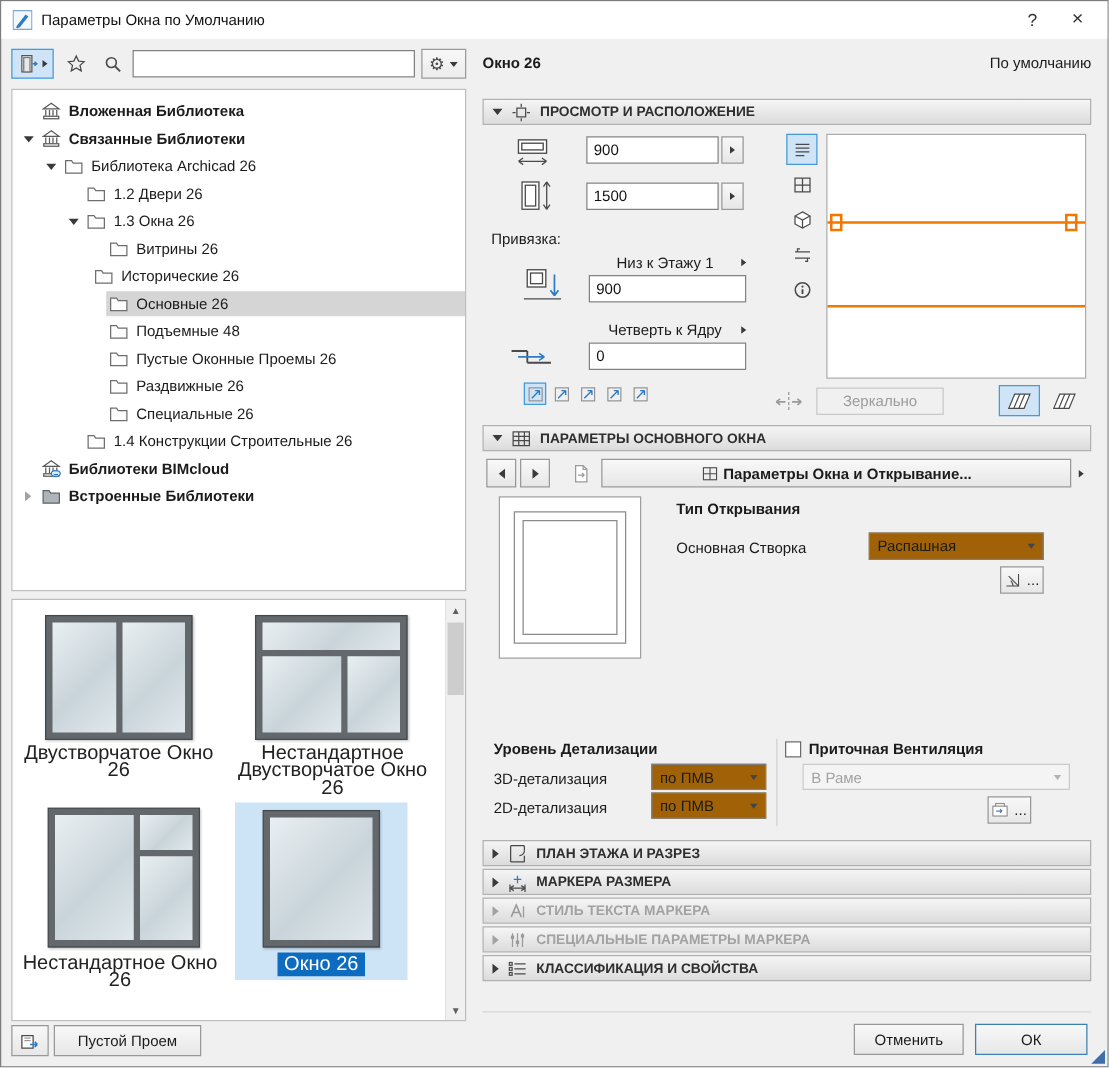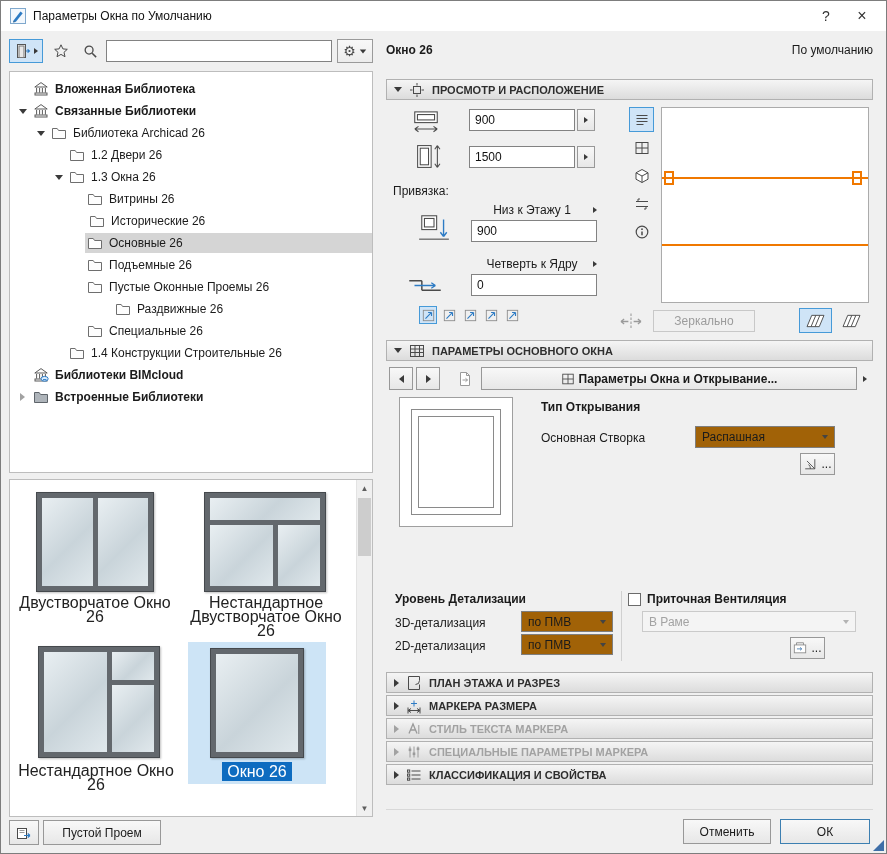--- a/index.html
+++ b/index.html
@@ -302,21 +302,21 @@
       <span class="tarrow"></span>
       <span class="tsel">
           <span class="ticon">
             <svg class="i16" width="16" height="16">
               <use href="#i-folder"></use>
             </svg>
           </span>
       <span class="tlabel">Витрины 26</span>
         </span>
     </div>
-    <div class="trow" style="padding-left:60px">
+    <div class="trow" style="padding-left:46px">
       <span class="tarrow"></span>
       <span class="tsel">
           <span class="ticon">
             <svg class="i16" width="16" height="16">
               <use href="#i-folder"></use>
             </svg>
           </span>
       <span class="tlabel">Исторические 26</span>
         </span>
     </div>
@@ -332,35 +332,35 @@
         </span>
     </div>
     <div class="trow" style="padding-left:58px">
       <span class="tarrow"></span>
       <span class="tsel">
           <span class="ticon">
             <svg class="i16" width="16" height="16">
               <use href="#i-folder"></use>
             </svg>
           </span>
-      <span class="tlabel">Подъемные 26</span>
+      <span class="tlabel">Подъемные 48</span>
         </span>
     </div>
     <div class="trow" style="padding-left:58px">
       <span class="tarrow"></span>
       <span class="tsel">
           <span class="ticon">
             <svg class="i16" width="16" height="16">
               <use href="#i-folder"></use>
             </svg>
           </span>
       <span class="tlabel">Пустые Оконные Проемы 26</span>
         </span>
     </div>
-    <div class="trow" style="padding-left:86px">
+    <div class="trow" style="padding-left:58px">
       <span class="tarrow"></span>
       <span class="tsel">
           <span class="ticon">
             <svg class="i16" width="16" height="16">
               <use href="#i-folder"></use>
             </svg>
           </span>
       <span class="tlabel">Раздвижные 26</span>
         </span>
     </div>

